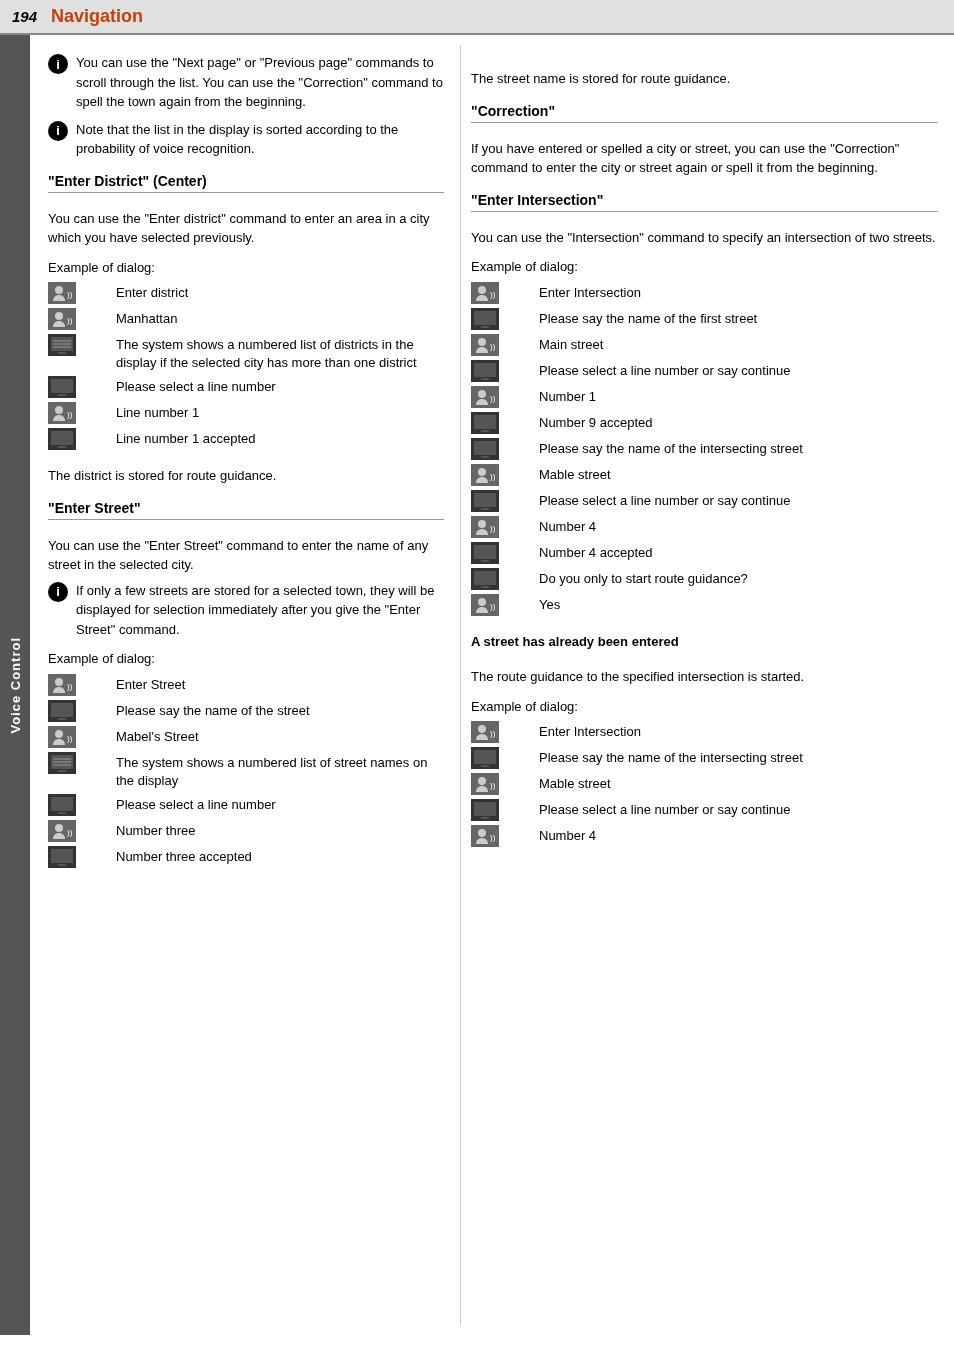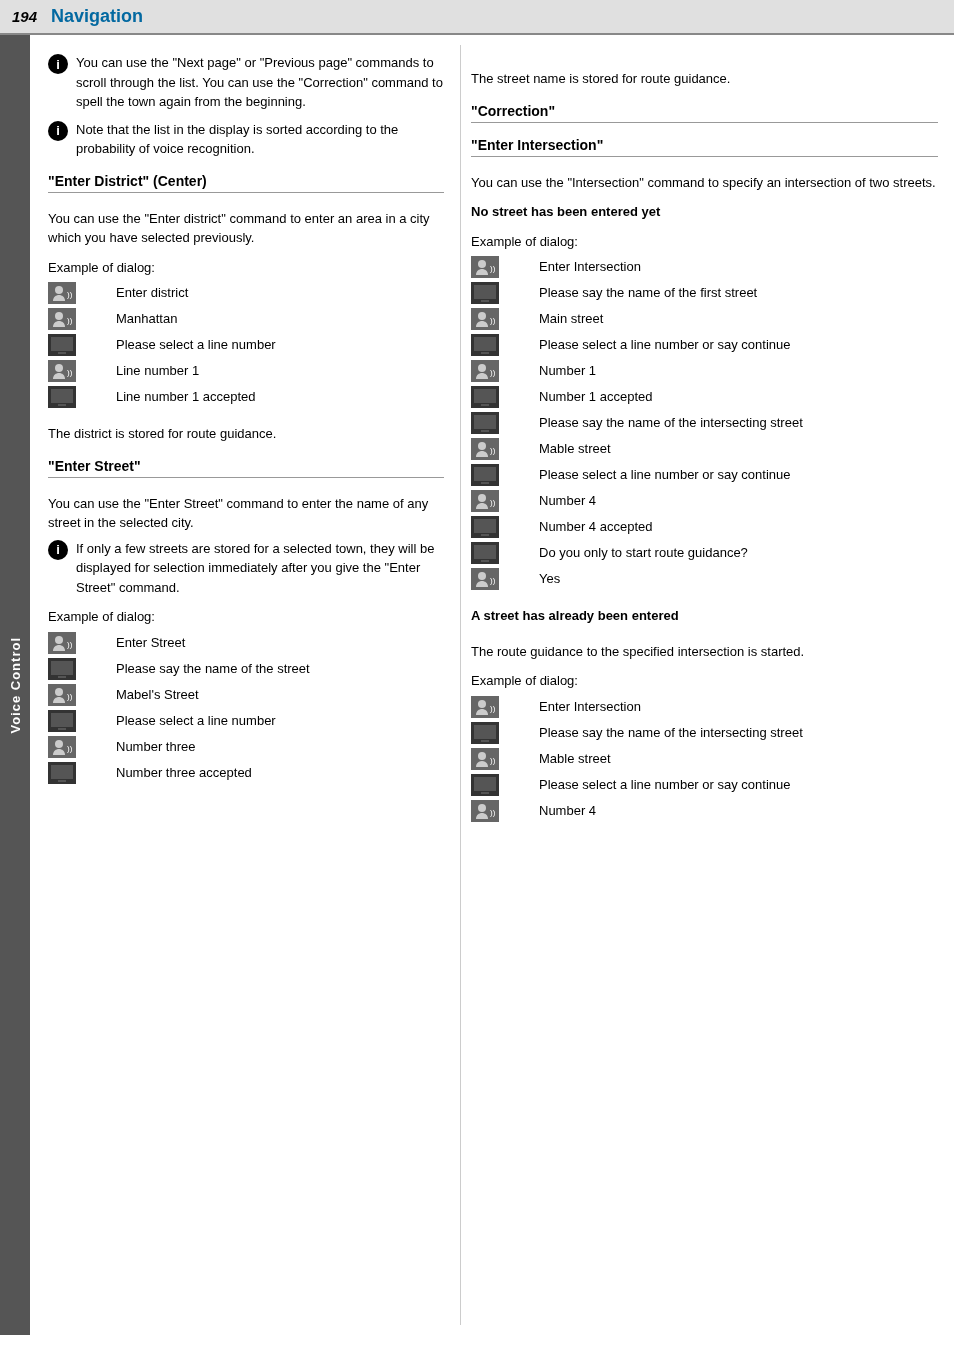--- a/index.html
+++ b/index.html
@@ -23,21 +23,21 @@
     .page-number {
       font-weight: bold;
       font-size: 15px;
       margin-right: 14px;
       color: #000;
       font-style: italic;
     }
     .page-title {
       font-weight: bold;
       font-size: 18px;
-      color: #0369a1;
+      color: #c2410c;
     }
 
     .main-layout {
       display: flex;
       width: 100%;
     }
 
     .side-tab {
       width: 30px;
       background: #555;
@@ -190,20 +190,31 @@
         <div class="dialog-row">
           <svg class="svg-voice" viewBox="0 0 28 22">
               <rect width="28" height="22" fill="#666"></rect>
               <circle cx="11" cy="8" r="4" fill="#ccc"></circle>
               <path d="M5 19c0-4 3-6 6-6s6 2 6 6" fill="#ccc"></path>
               <text x="19" y="15" font-size="8" fill="white">))</text>
             </svg>
           <span class="dialog-text">Manhattan</span>
         </div>
         <div class="dialog-row">
+          <svg class="svg-screen-list" viewBox="0 0 28 22">
+              <rect width="28" height="22" fill="#333"></rect>
+              <rect x="3" y="3" width="22" height="14" fill="#555"></rect>
+              <line x1="5" y1="7" x2="23" y2="7" stroke="#999" stroke-width="1"></line>
+              <line x1="5" y1="10" x2="23" y2="10" stroke="#999" stroke-width="1"></line>
+              <line x1="5" y1="13" x2="23" y2="13" stroke="#999" stroke-width="1"></line>
+              <rect x="10" y="18" width="8" height="2" fill="#555"></rect>
+            </svg>
+          <span class="dialog-text">The system shows a numbered list of districts in the display if the selected city has more than one district</span>
+        </div>
+        <div class="dialog-row">
           <svg class="svg-screen" viewBox="0 0 28 22">
               <rect width="28" height="22" fill="#333"></rect>
               <rect x="3" y="3" width="22" height="14" fill="#555"></rect>
               <rect x="10" y="18" width="8" height="2" fill="#555"></rect>
             </svg>
           <span class="dialog-text">Please select a line number</span>
         </div>
         <div class="dialog-row">
           <svg class="svg-voice" viewBox="0 0 28 22">
               <rect width="28" height="22" fill="#666"></rect>
@@ -256,20 +267,31 @@
         <div class="dialog-row">
           <svg class="svg-voice" viewBox="0 0 28 22">
               <rect width="28" height="22" fill="#666"></rect>
               <circle cx="11" cy="8" r="4" fill="#ccc"></circle>
               <path d="M5 19c0-4 3-6 6-6s6 2 6 6" fill="#ccc"></path>
               <text x="19" y="15" font-size="8" fill="white">))</text>
             </svg>
           <span class="dialog-text">Mabel's Street</span>
         </div>
         <div class="dialog-row">
+          <svg class="svg-screen-list" viewBox="0 0 28 22">
+              <rect width="28" height="22" fill="#333"></rect>
+              <rect x="3" y="3" width="22" height="14" fill="#555"></rect>
+              <line x1="5" y1="7" x2="23" y2="7" stroke="#999" stroke-width="1"></line>
+              <line x1="5" y1="10" x2="23" y2="10" stroke="#999" stroke-width="1"></line>
+              <line x1="5" y1="13" x2="23" y2="13" stroke="#999" stroke-width="1"></line>
+              <rect x="10" y="18" width="8" height="2" fill="#555"></rect>
+            </svg>
+          <span class="dialog-text">The system shows a numbered list of street names on the display</span>
+        </div>
+        <div class="dialog-row">
           <svg class="svg-screen" viewBox="0 0 28 22">
               <rect width="28" height="22" fill="#333"></rect>
               <rect x="3" y="3" width="22" height="14" fill="#555"></rect>
               <rect x="10" y="18" width="8" height="2" fill="#555"></rect>
             </svg>
           <span class="dialog-text">Please select a line number</span>
         </div>
         <div class="dialog-row">
           <svg class="svg-voice" viewBox="0 0 28 22">
               <rect width="28" height="22" fill="#666"></rect>
@@ -289,25 +311,25 @@
         </div>
       </div>
 
     </div>
 
     <div class="right-col">
 
       <p style="margin-bottom:12px;">The street name is stored for route guidance.</p>
 
       <div class="section-title">"Correction"</div>
+      <p>If you have entered or spelled a city or street, you can use the "Correction" command to enter the city or street again or spell it from the beginning.</p>
 
       <div class="section-title">"Enter Intersection"</div>
       <p>You can use the "Intersection" command to specify an intersection of two streets.</p>
 
-      <p style="font-weight:bold; margin-top:10px; margin-bottom:4px;">No street has been entered yet</p>
       <p class="example-label">Example of dialog:</p>
 
       <div class="dialog-list">
         <div class="dialog-row">
           <svg class="svg-voice" viewBox="0 0 28 22">
               <rect width="28" height="22" fill="#666"></rect>
               <circle cx="11" cy="8" r="4" fill="#ccc"></circle>
               <path d="M5 19c0-4 3-6 6-6s6 2 6 6" fill="#ccc"></path>
               <text x="19" y="15" font-size="8" fill="white">))</text>
             </svg>
@@ -346,21 +368,21 @@
               <text x="19" y="15" font-size="8" fill="white">))</text>
             </svg>
           <span class="dialog-text">Number 1</span>
         </div>
         <div class="dialog-row">
           <svg class="svg-screen" viewBox="0 0 28 22">
               <rect width="28" height="22" fill="#333"></rect>
               <rect x="3" y="3" width="22" height="14" fill="#555"></rect>
               <rect x="10" y="18" width="8" height="2" fill="#555"></rect>
             </svg>
-          <span class="dialog-text">Number 1 accepted</span>
+          <span class="dialog-text">Number 9 accepted</span>
         </div>
         <div class="dialog-row">
           <svg class="svg-screen" viewBox="0 0 28 22">
               <rect width="28" height="22" fill="#333"></rect>
               <rect x="3" y="3" width="22" height="14" fill="#555"></rect>
               <rect x="10" y="18" width="8" height="2" fill="#555"></rect>
             </svg>
           <span class="dialog-text">Please say the name of the intersecting street</span>
         </div>
         <div class="dialog-row">

